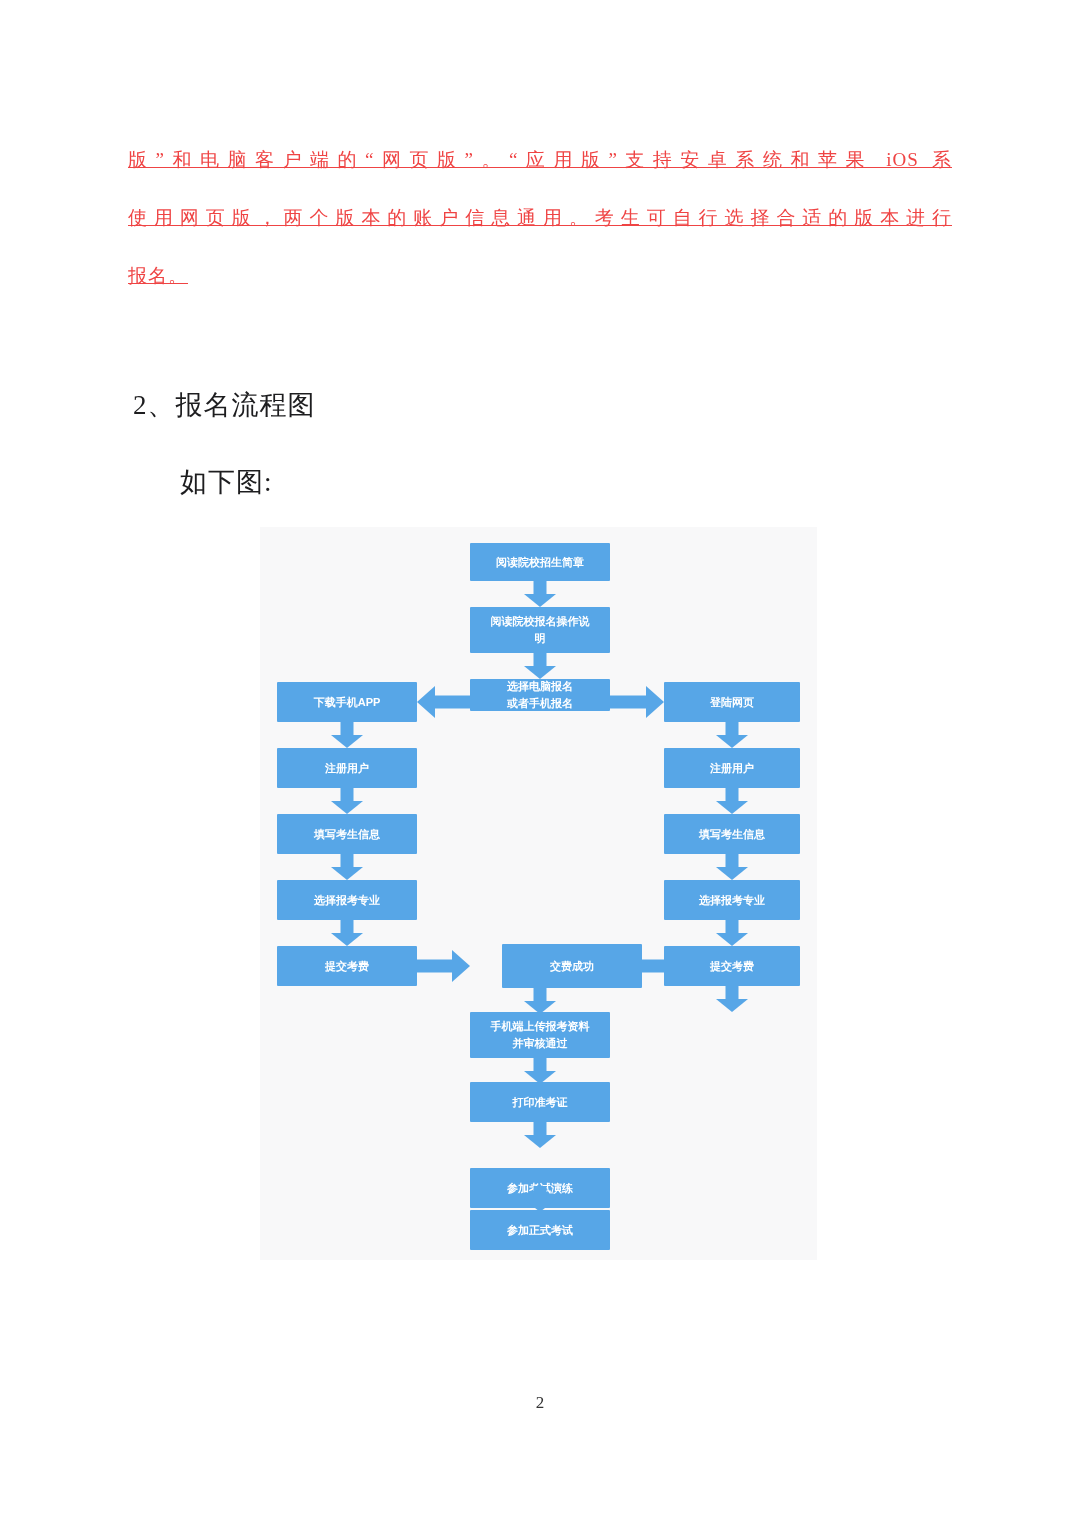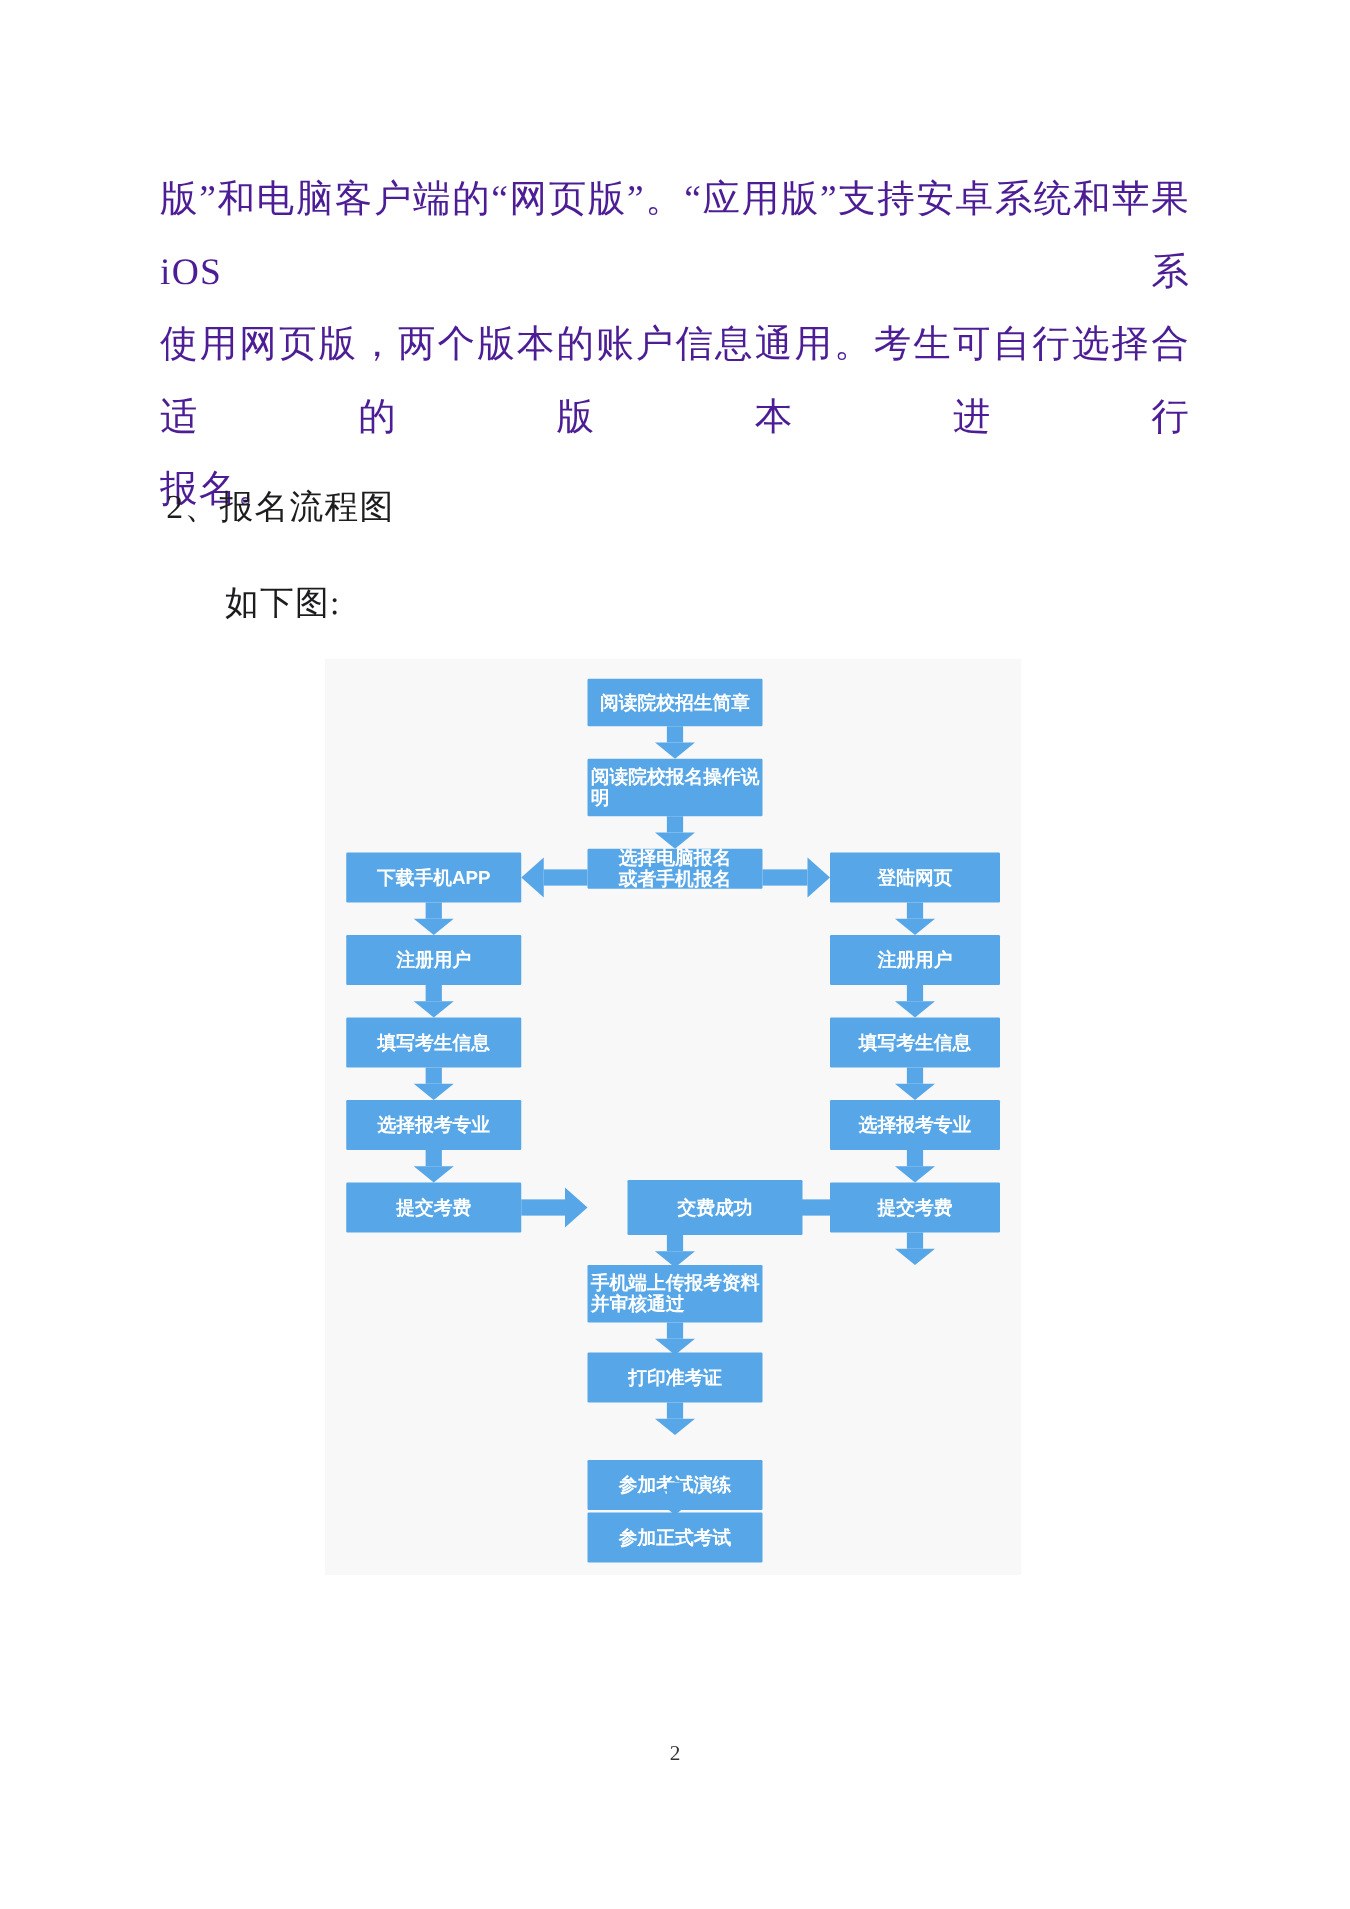--- a/index.html
+++ b/index.html
@@ -9,22 +9,23 @@
     width:1080px; height:1527px;
     background:#ffffff;
     font-family:"Liberation Serif","DejaVu Serif",serif;
     color:#1d1d1f;
     overflow:hidden;
   }
 
   
   .para { position:absolute; left:128px; top:131px; width:824px; }
   .para .line {
-    font-size:30px; line-height:58px; color:#4c1d95;
+    font-size:19px; line-height:58px; color:#ef4444;
     letter-spacing:1px;
+    text-decoration:underline;
   }
   .para .line.stretch { text-align:justify; text-align-last:justify; }
   .heading {
     position:absolute; left:133px; top:376px;
     font-size:27px; line-height:58px; letter-spacing:1px;
   }
   .caption {
     position:absolute; left:180px; top:453px;
     font-size:27px; line-height:58px; letter-spacing:1px;
   }
@@ -38,24 +39,24 @@
     position:absolute; left:260px; top:527px;
     width:557px; height:733px;
     background:#f8f8f9;
   }
   .fc-box {
     position:absolute;
     background:#57a6e7;
     color:#ffffff;
     font-family:"Liberation Sans","DejaVu Sans",sans-serif;
     font-weight:bold;
-    font-size:15px;
+    font-size:11px;
     line-height:17px;
     display:flex; align-items:center; justify-content:center;
-    text-align:left;
+    text-align:center;
     white-space:pre-line;
     border-radius:1px;
   }
 
   
   .arr-down { position:absolute; width:32px; height:26px; }
   .arr-down .shaft {
     position:absolute; left:50%; transform:translateX(-50%);
     top:0; width:13px; height:13px; background:#57a6e7;
   }

